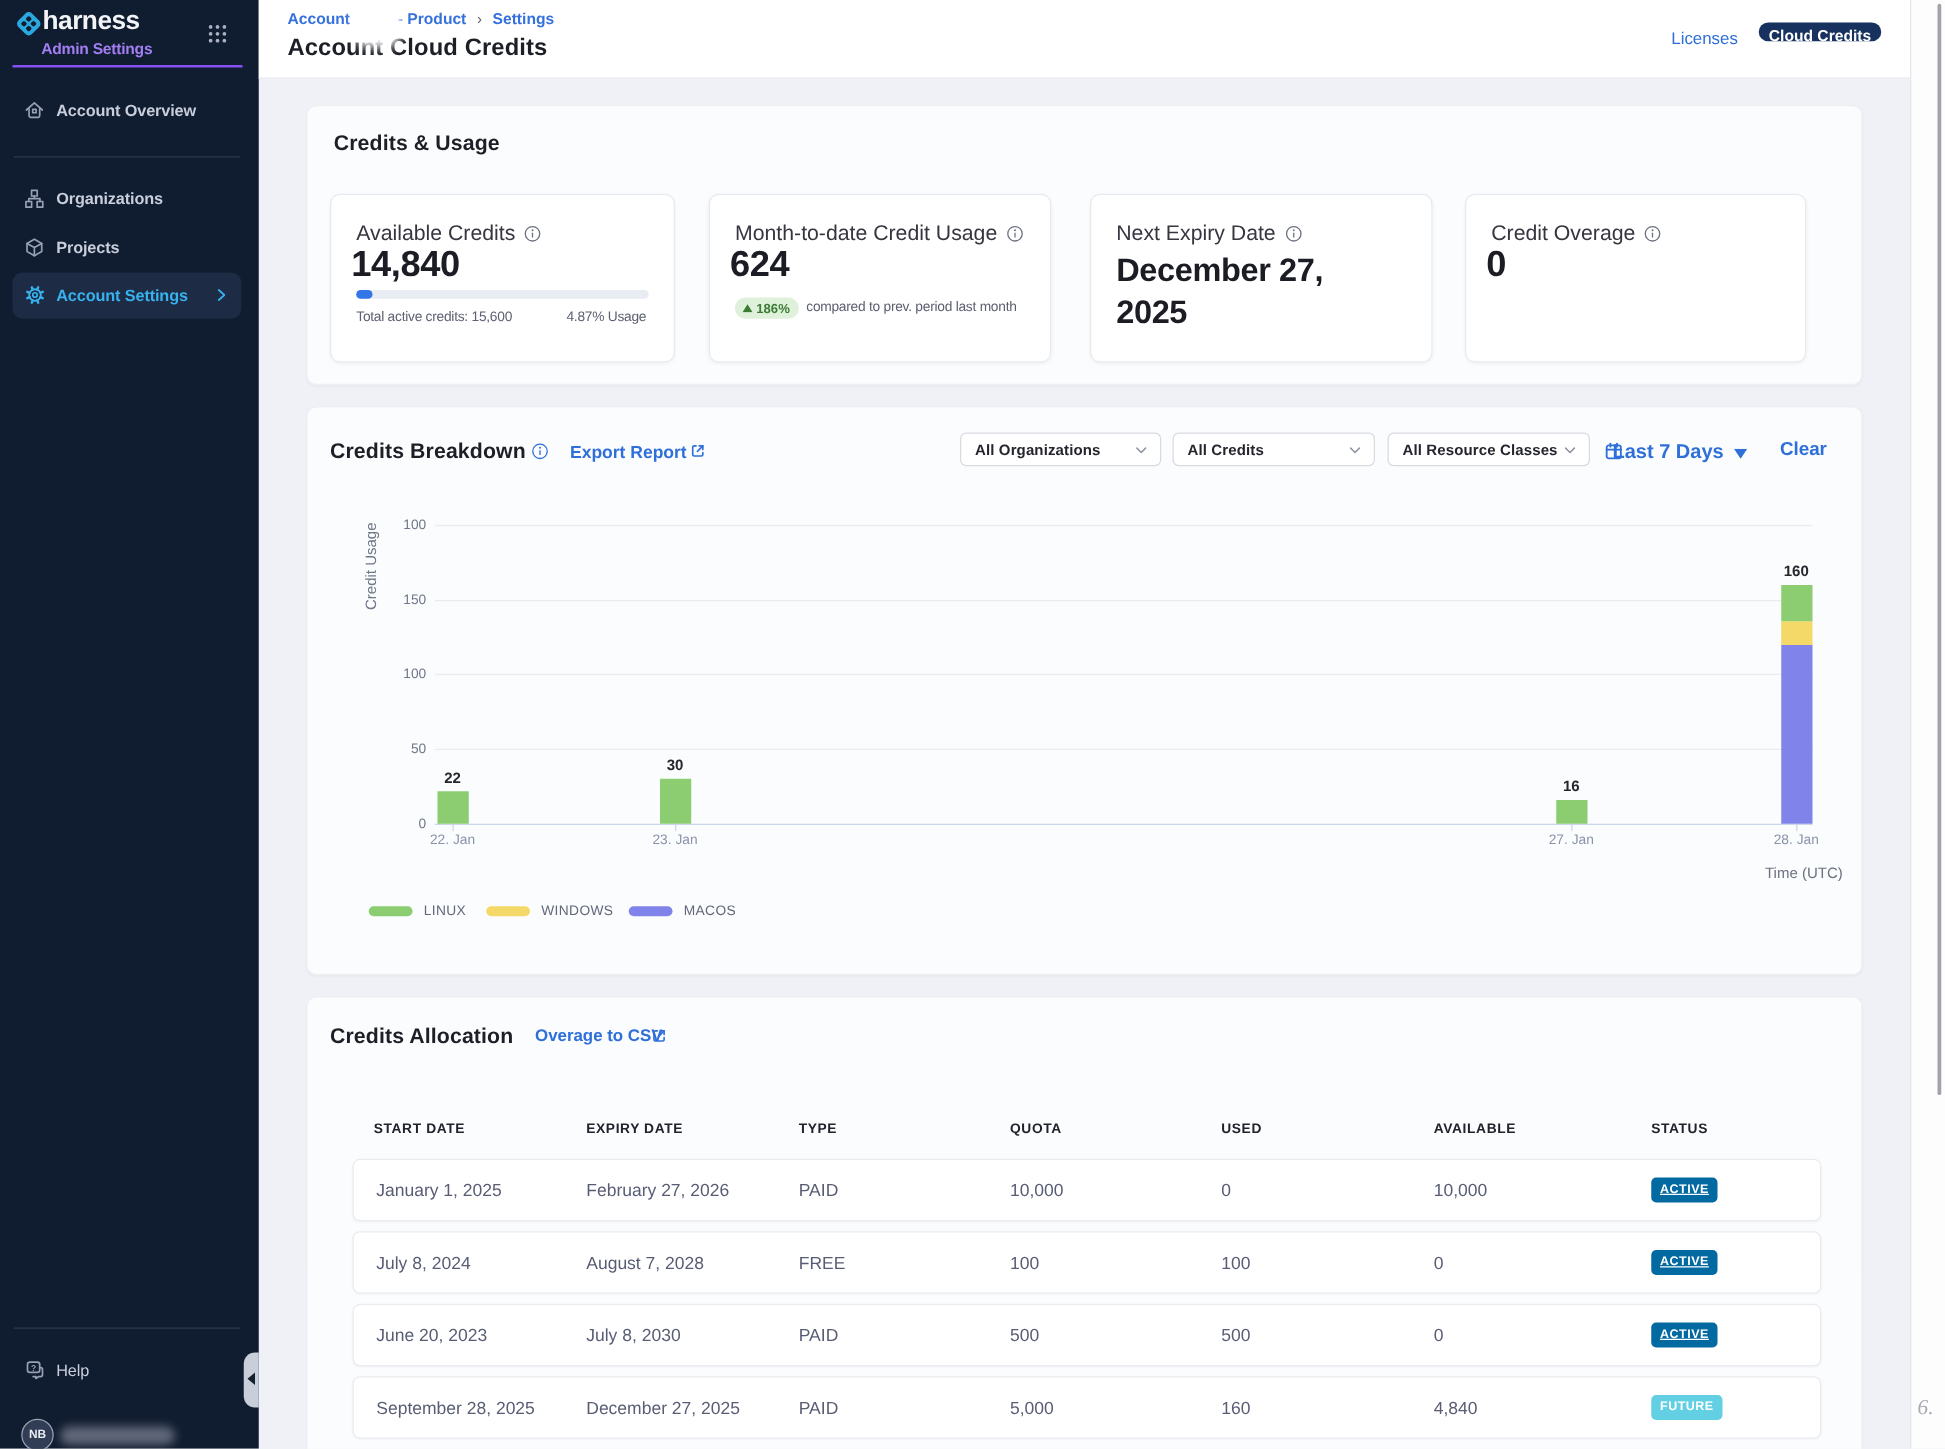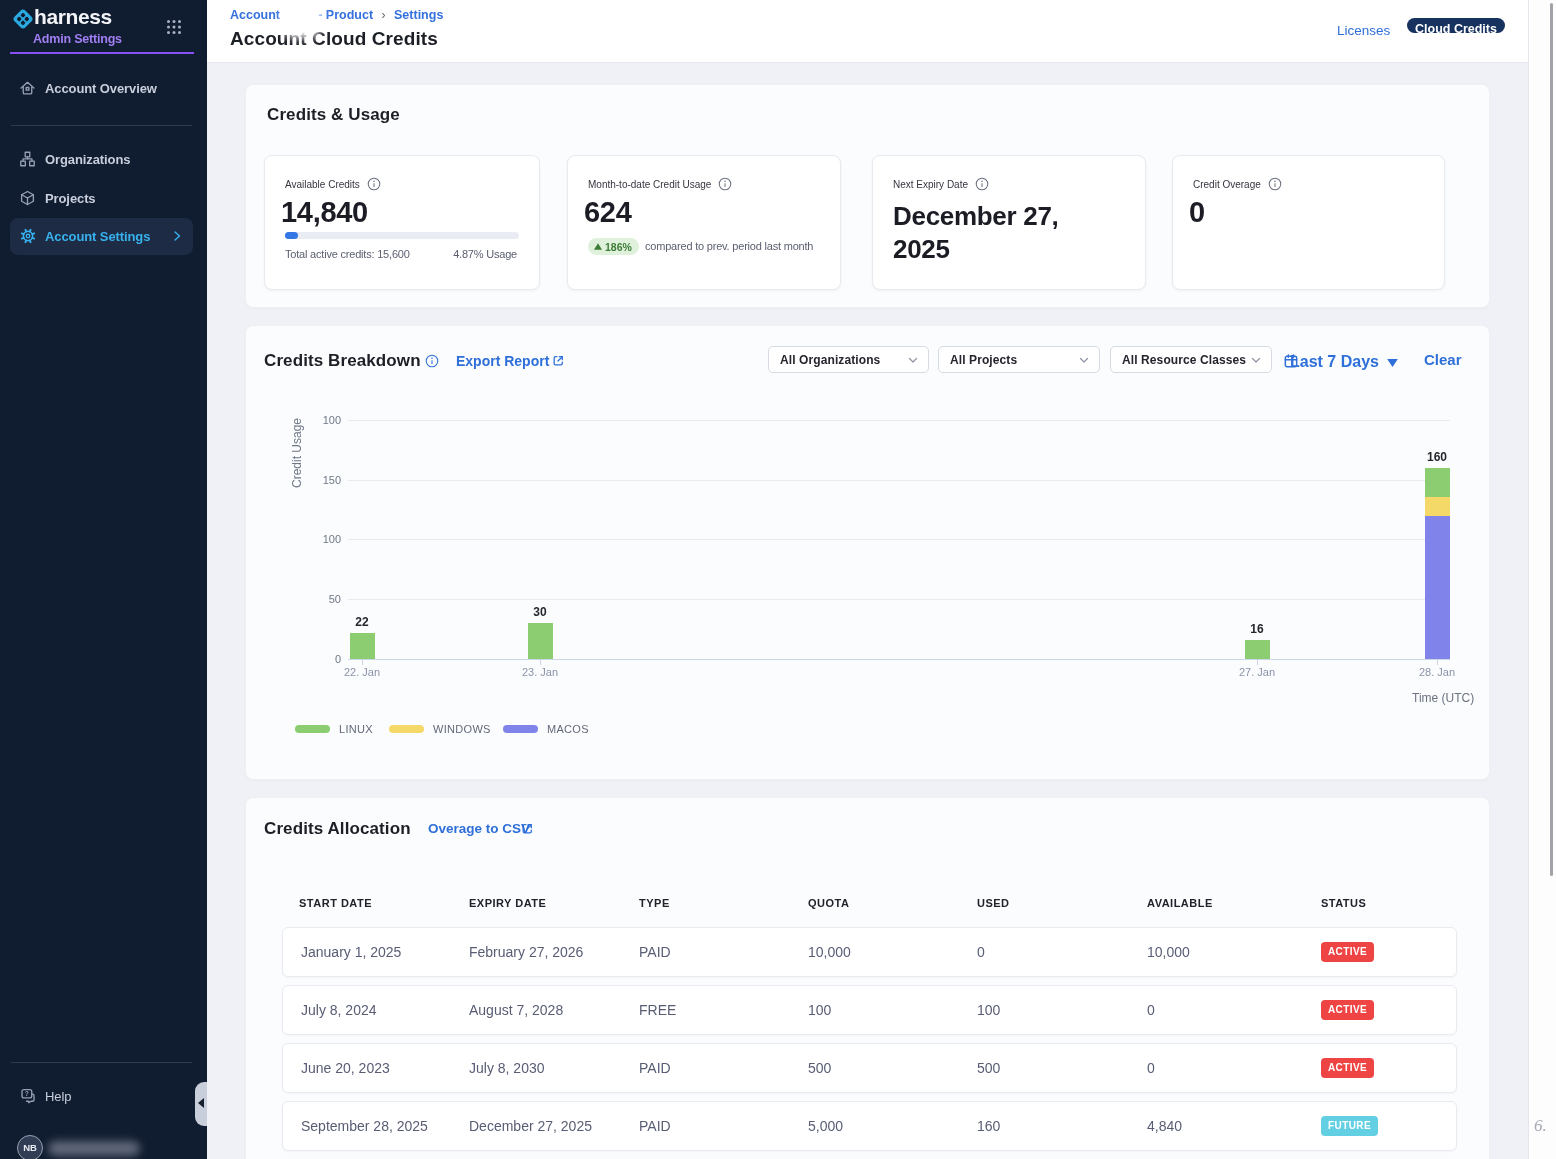--- a/index.html
+++ b/index.html
@@ -19,21 +19,21 @@
   .crumb { position:absolute; left:23px; top:8px; font-size:12.5px; font-weight:600; color:#3571dd; }
   .crumb .sep { color:#5f646f; font-weight:400; padding:0 5px; font-size:12px; }
   #pagetitle { position:absolute; left:23px; top:28px; font-size:19px; font-weight:700; color:#1d1f27; letter-spacing:.1px; }
 
   
   .panel { position:absolute; left:245px; width:1245px; background:#fbfcfd; border:1px solid #eef0f4; border-radius:8px; box-shadow:0 1px 2px rgba(25,35,60,.03); }
   .ptitle { position:absolute; font-size:17px; font-weight:700; color:#1d1f27; letter-spacing:.1px; }
 
   
   .card { position:absolute; top:70px; height:135px; background:#ffffff; border:1px solid #e7eaef; border-radius:8px; box-shadow:0 1px 3px rgba(31,41,55,.05); }
-  .clabel { position:absolute; left:20px; top:21px; font-size:10px; color:#35363f; font-weight:400; display:flex; align-items:center; gap:7px; }
+  .clabel { position:absolute; left:20px; top:21px; font-size:17px; color:#35363f; font-weight:400; display:flex; align-items:center; gap:7px; }
   .cnum { position:absolute; left:16px; top:40px; font-size:29px; font-weight:700; color:#1b1c24; letter-spacing:-.3px; }
 
   .link { color:#2e6fd9; font-weight:700; }
 
   
   .dd { position:absolute; top:20px; height:27px; background:#fff; border:1px solid #d7dae2; border-radius:5px; }
   .dd span { position:absolute; left:11px; top:50%; transform:translateY(-50%); font-size:12px; font-weight:600; color:#24252d; letter-spacing:.1px; }
   .dd svg { position:absolute; right:9px; top:50%; transform:translateY(-50%); }
 
   
@@ -46,21 +46,21 @@
 
   
   .lgsw { position:absolute; height:8px; width:35px; border-radius:4px; top:399px; }
   .lgtx { position:absolute; top:397px; font-size:11px; color:#62687a; font-weight:400; letter-spacing:.3px; }
 
   
   .th { position:absolute; top:99px; font-size:11px; font-weight:700; color:#20222c; letter-spacing:.5px; }
   .row { position:absolute; left:36px; width:1175px; height:50px; background:#fff; border:1px solid #e9ebf0; border-radius:6px; box-shadow:0 1px 2px rgba(31,41,55,.03); }
   .cell { position:absolute; top:50%; transform:translateY(-50%); font-size:14px; color:#585d74; }
   .badge { position:absolute; top:50%; transform:translateY(-50%); height:20px; line-height:20px; padding:0 7px; border-radius:4px; color:#fff; font-size:10px; font-weight:700; letter-spacing:.4px; }
-  .bactive { background:#ef4444; }
+  .bactive { background:#0369a1;text-decoration:underline; }
   .bfuture { background:#63cfe2; }
 
   .blur-blob { position:absolute; filter:blur(5px); border-radius:12px; }
 </style>
 </head>
 <body>
 
 <div id="sidebar">
 
   <svg class="abs" style="left:12px; top:8px;" width="22" height="22" viewBox="0 0 24 24">
@@ -240,21 +240,21 @@
       <path d="M9 5 H6.5 Q4 5 4 7.5 V17.5 Q4 20 6.5 20 H16.5 Q19 20 19 17.5 V15"></path>
     </svg>
 
   <div class="dd" style="left:522px; width:161px;">
       <span>All Organizations</span>
     <svg width="12" height="12" viewBox="0 0 24 24" fill="none" stroke="#8d93a1" stroke-width="2.4" stroke-linecap="round" stroke-linejoin="round">
         <path d="M5 9 L12 16 L19 9"></path>
       </svg>
   </div>
   <div class="dd" style="left:692px; width:162px;">
-      <span>All Projects</span>
+      <span>All Credits</span>
     <svg width="12" height="12" viewBox="0 0 24 24" fill="none" stroke="#8d93a1" stroke-width="2.4" stroke-linecap="round" stroke-linejoin="round">
         <path d="M5 9 L12 16 L19 9"></path>
       </svg>
   </div>
   <div class="dd" style="left:864px; width:162px;">
       <span>All Resource Classes</span>
     <svg width="12" height="12" viewBox="0 0 24 24" fill="none" stroke="#8d93a1" stroke-width="2.4" stroke-linecap="round" stroke-linejoin="round">
         <path d="M5 9 L12 16 L19 9"></path>
       </svg>
   </div>

